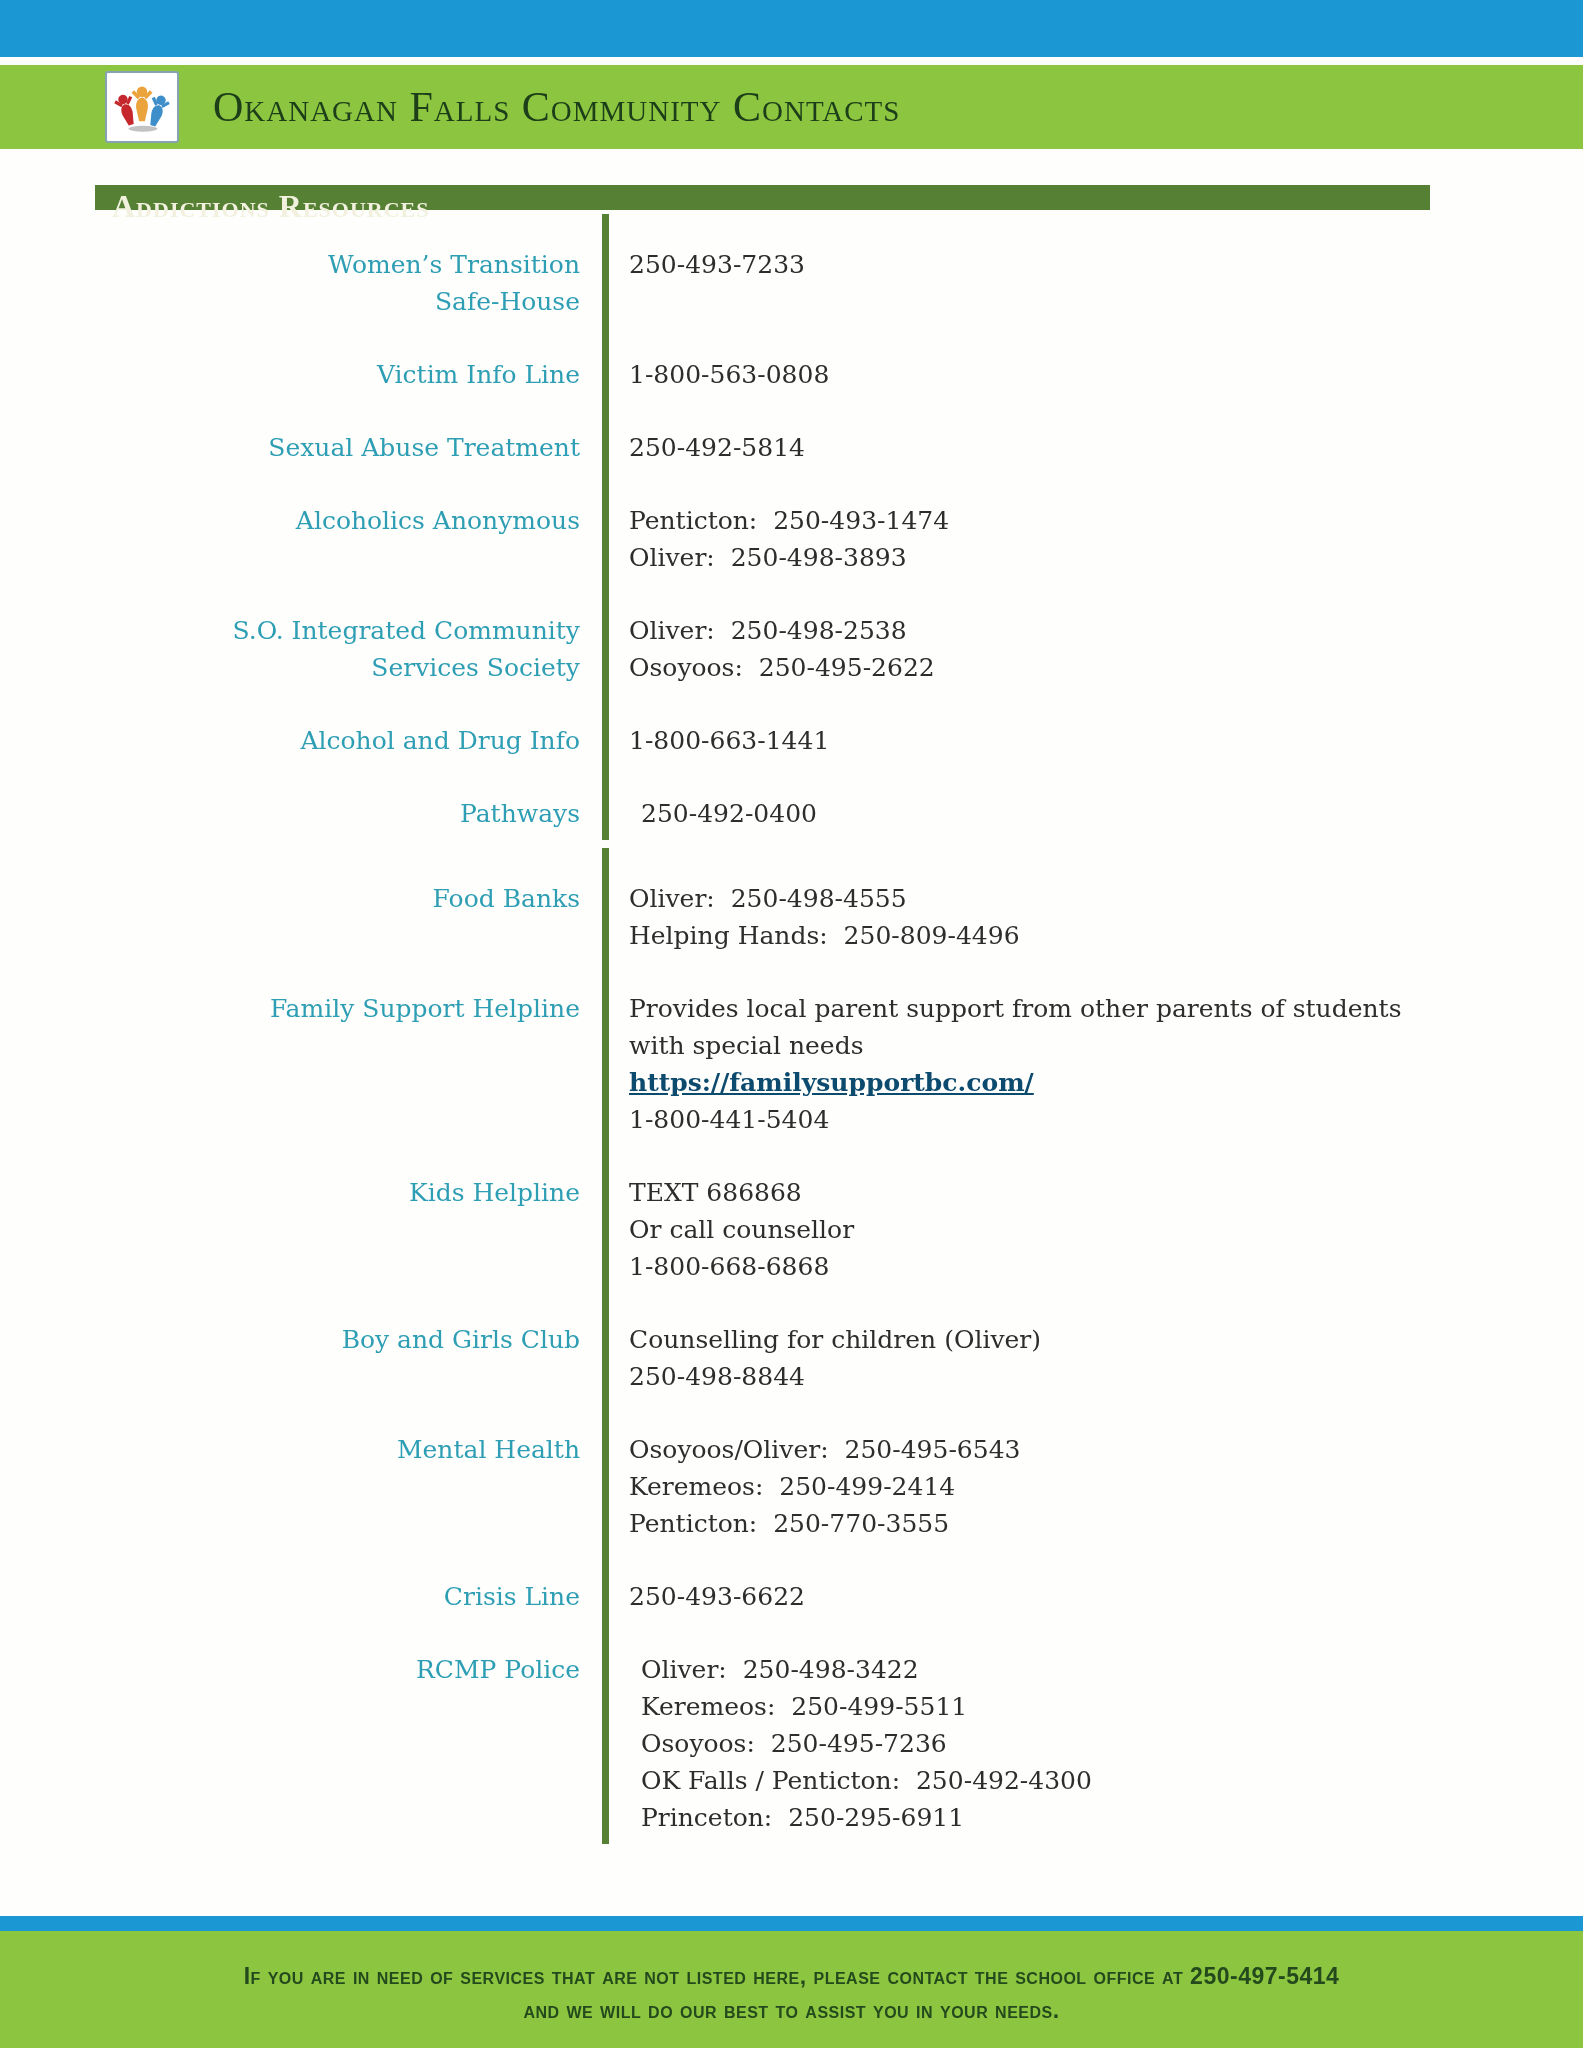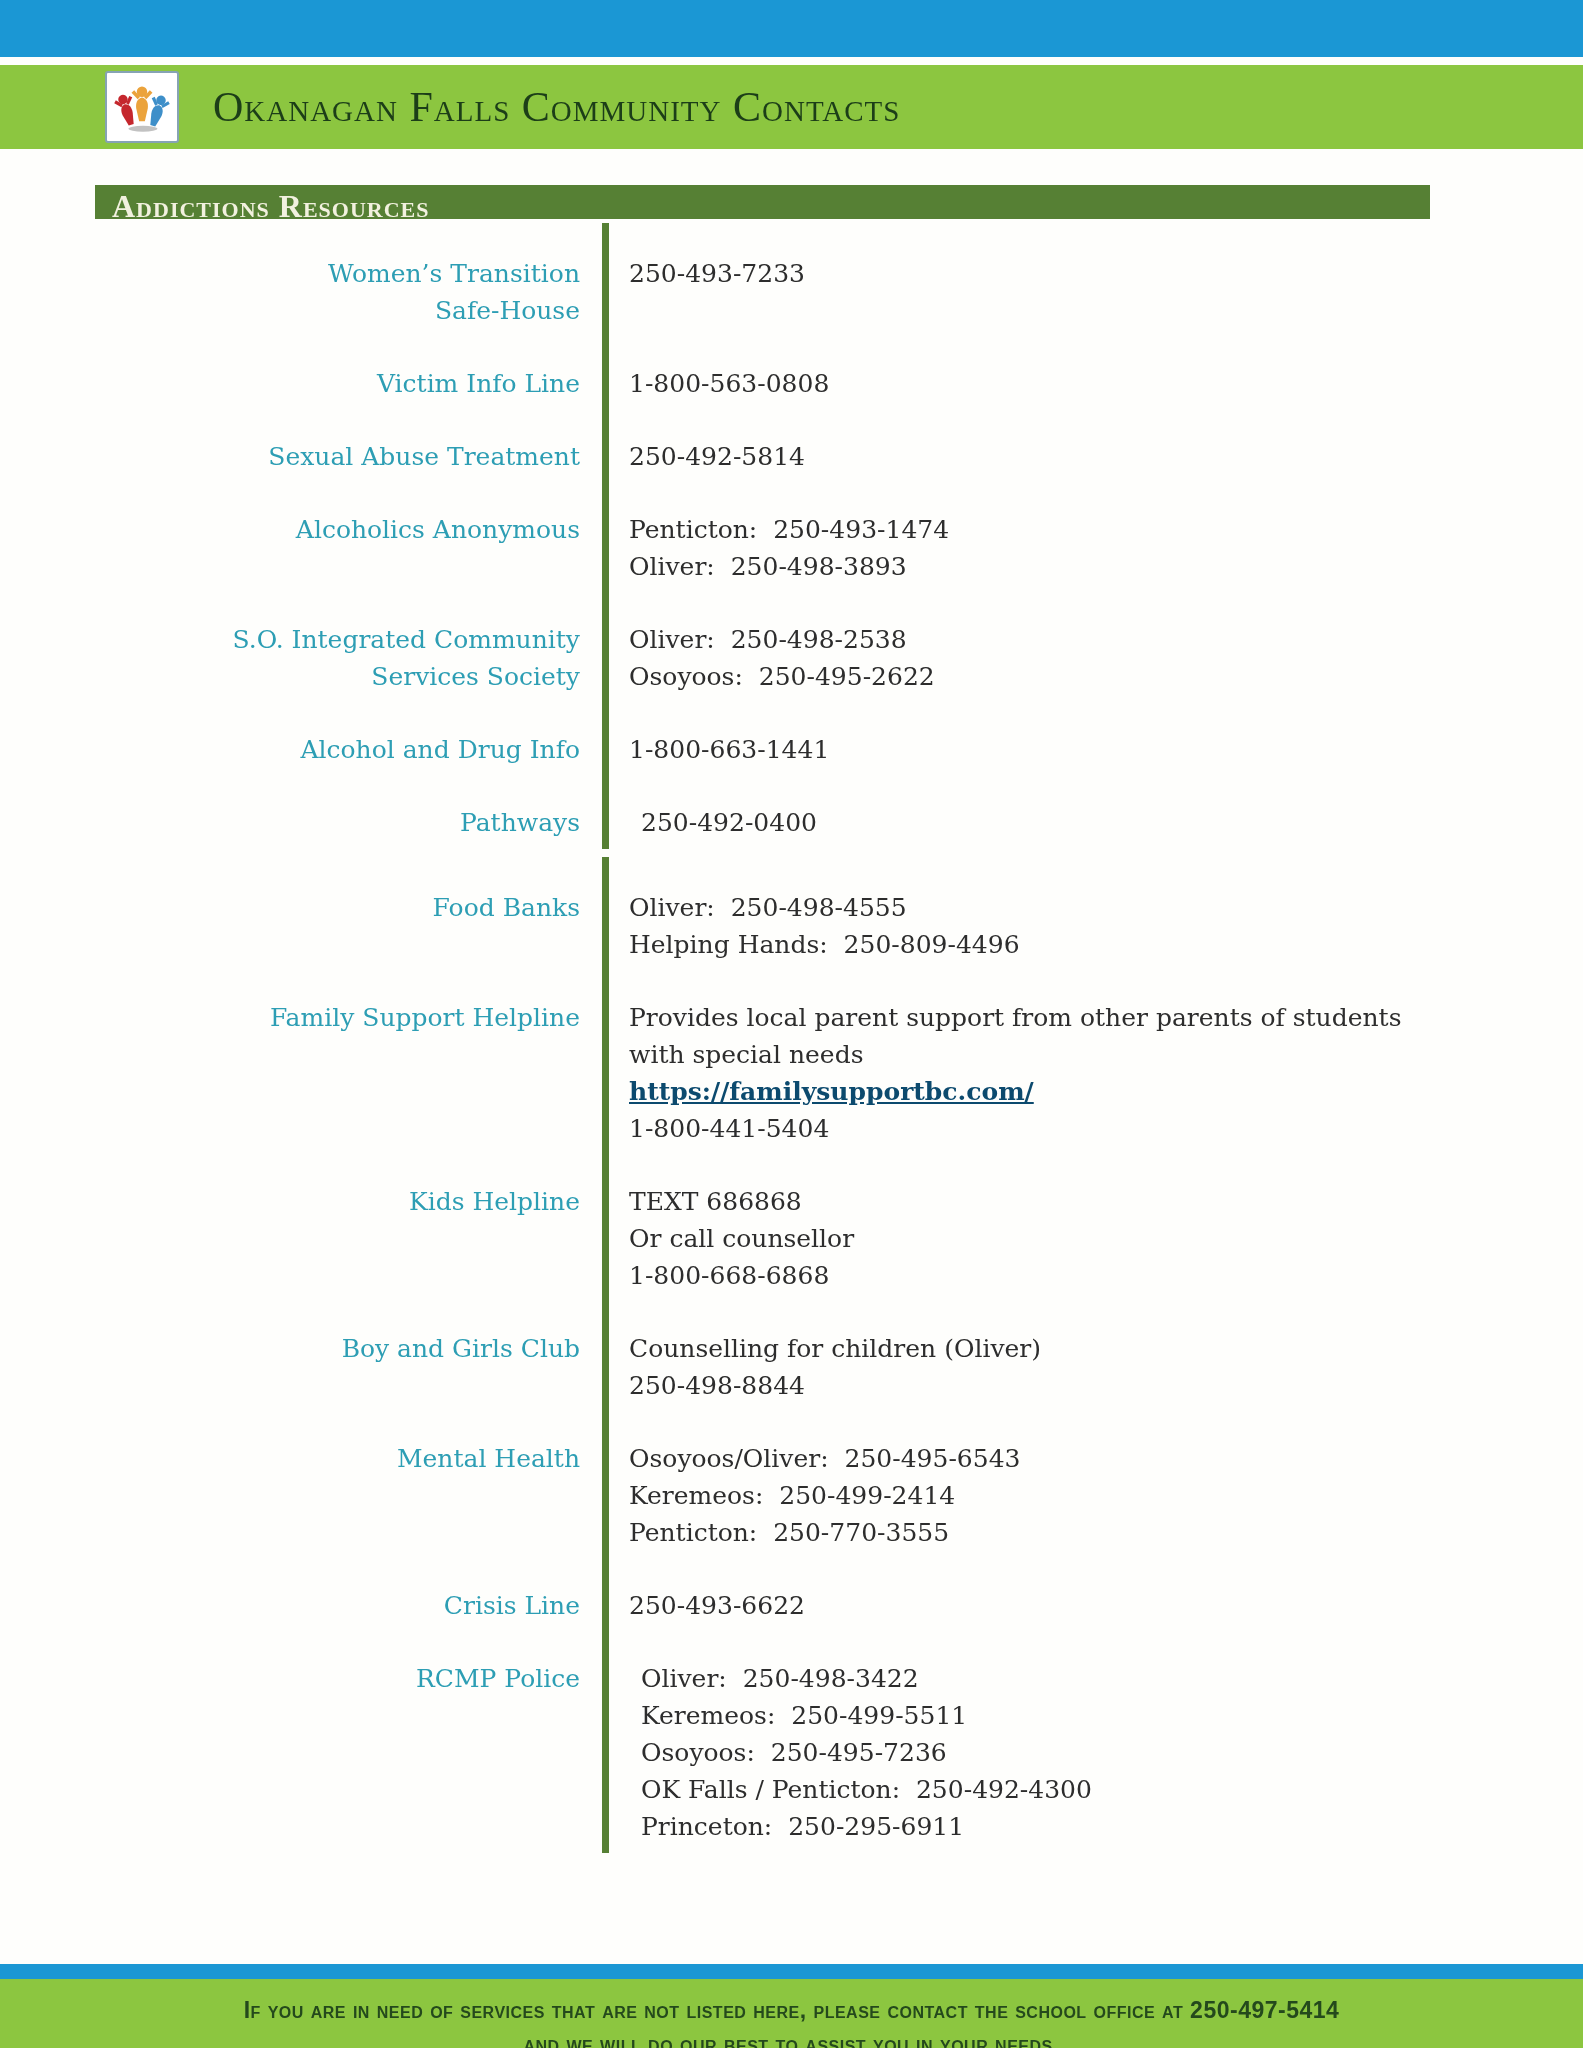--- a/index.html
+++ b/index.html
@@ -43,21 +43,21 @@
     font-size: 42px;
     letter-spacing: 1px;
     color: #1c3e18;
     white-space: nowrap;
   }
 
   
   main { padding: 0 153px 0 95px; flex: 0 0 auto; }
   .section-header {
     margin: 36px 0 0 0;
-    height: 34px;
+    height: 25px;
     line-height: 42px;
     background: #568034;
     color: #f2f1df;
     font-family: "Liberation Serif", serif;
     font-variant: small-caps;
     font-weight: 600;
     font-size: 32px;
     letter-spacing: 1px;
     padding-left: 17px;
   }
@@ -90,24 +90,24 @@
   .values a.value-link {
     display: block;
     color: #0c4a6e;
     text-decoration: underline;
     cursor: pointer;
     font-weight: bold;
   }
 
   
   .footer {
-    height: 69px;
+    height: 117px;
     background: #8cc640;
     box-sizing: border-box;
-    padding-top: 14px;
+    padding-top: 28px;
     text-align: center;
     font-family: "Liberation Sans", sans-serif;
     font-variant: small-caps;
     font-weight: 700;
     font-size: 23px;
     line-height: 34px;
     letter-spacing: 0.5px;
     color: #24491c;
     flex: 0 0 auto;
   }

